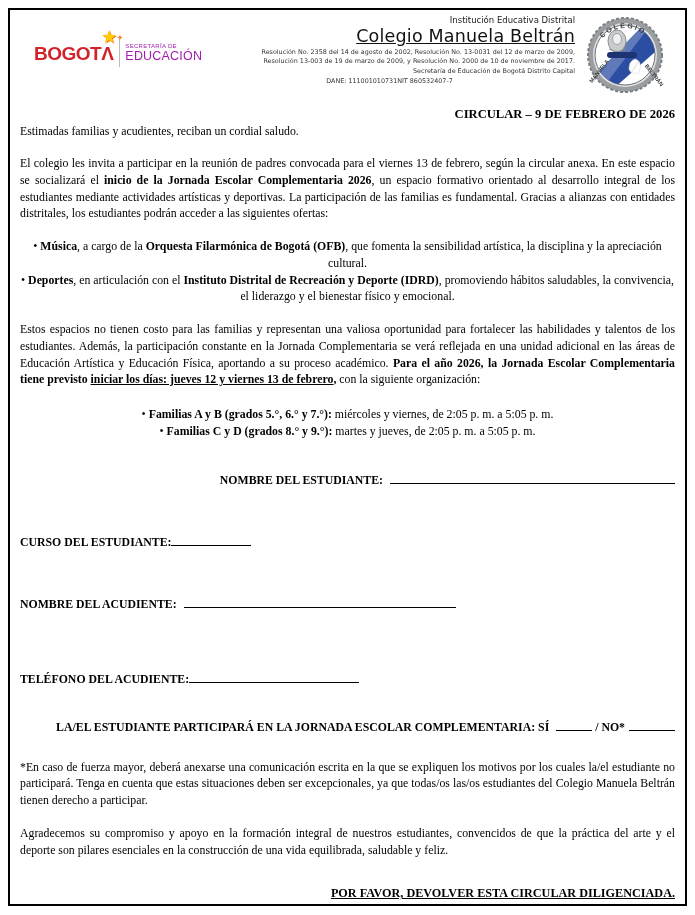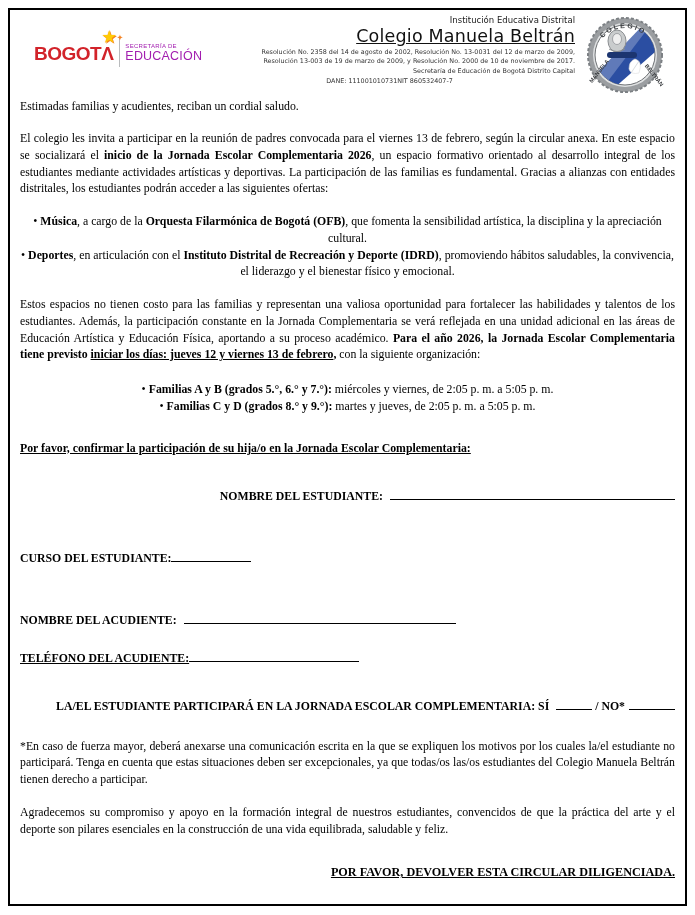--- a/index.html
+++ b/index.html
@@ -31,21 +31,21 @@
   .title-line{text-align:right;font-weight:bold;font-size:12.6px;margin-top:10px;}
   .greeting{font-size:11.8px;margin-top:2px;}
   p.doc{font-size:11.8px;line-height:1.42;margin:16px 0 0 0;text-align:justify;}
   p.doc.center{text-align:center;}
   p.doc.tight{margin-top:0;}
   .confirm-heading{font-weight:bold;text-decoration:underline;font-size:11.8px;margin-top:26px;}
   .field-row{font-weight:bold;font-size:11.8px;}
   .blank{display:inline-block;border-bottom:1px solid #000;height:13px;vertical-align:baseline;margin-left:4px;}
   .w-student{width:285px;} .w-course{width:80px;margin-left:0;} .w-guardian{width:272px;} .w-phone{width:170px;margin-left:0;}
   .w-si{width:36px;} .w-no{width:46px;}
-  .mt-40{margin-top:20px;text-decoration:underline;} .mt-44{margin-top:44px;} .mt-30{margin-top:30px;text-align:right;}
+  .mt-40{margin-top:57px;} .mt-44{margin-top:44px;} .mt-30{margin-top:30px;text-align:right;}
   .return-notice{text-align:right;font-weight:bold;text-decoration:underline;font-size:12.2px;margin-top:28px;}
 </style>
 </head>
 <body>
 
 <div class="page">
   <div class="border-frame"></div>
   <div class="content">
 
     <div class="header">
@@ -101,33 +101,33 @@
           </g>
           <text font-family="Liberation Sans, sans-serif" font-size="7" font-weight="bold" fill="#3a3d40" letter-spacing="2">
             <textPath href="#arcTop" startOffset="22%">COLEGIO</textPath>
           </text>
           <text font-family="Liberation Sans, sans-serif" font-size="5.6" font-weight="bold" fill="#3a3d40" transform="rotate(-52 17 60)" x="8" y="62">MANUELA</text>
           <text font-family="Liberation Sans, sans-serif" font-size="5.6" font-weight="bold" fill="#3a3d40" transform="rotate(52 75 60)" x="62" y="62">BELTRÁN</text>
         </svg>
       </div>
     </div>
 
+    <div class="title-line">CIRCULAR – 9 DE FEBRERO DE 2026</div>
     <div class="greeting">Estimadas familias y acudientes, reciban un cordial saludo.</div>
 
     <p class="doc"><span>El colegio les invita a participar en la reunión de padres convocada para el viernes 13 de febrero, según la circular anexa. En este espacio se socializará el </span><span style="font-weight: bold;">inicio de la Jornada Escolar Complementaria 2026</span><span>, un espacio formativo orientado al desarrollo integral de los estudiantes mediante actividades artísticas y deportivas. La participación de las familias es fundamental. Gracias a alianzas con entidades distritales, los estudiantes podrán acceder a las siguientes ofertas:</span></p>
 
     <p class="doc center"><span>• </span><span style="font-weight: bold;">Música</span><span>, a cargo de la </span><span style="font-weight: bold;">Orquesta Filarmónica de Bogotá (OFB)</span><span>, que fomenta la sensibilidad artística, la disciplina y la apreciación cultural.</span></p>
     <p class="doc center tight"><span>• </span><span style="font-weight: bold;">Deportes</span><span>, en articulación con el </span><span style="font-weight: bold;">Instituto Distrital de Recreación y Deporte (IDRD)</span><span>, promoviendo hábitos saludables, la convivencia, el liderazgo y el bienestar físico y emocional.</span></p>
 
     <p class="doc"><span>Estos espacios no tienen costo para las familias y representan una valiosa oportunidad para fortalecer las habilidades y talentos de los estudiantes. Además, la participación constante en la Jornada Complementaria se verá reflejada en una unidad adicional en las áreas de Educación Artística y Educación Física, aportando a su proceso académico. </span><span style="font-weight: bold;">Para el año 2026, la Jornada Escolar Complementaria tiene previsto </span><span style="font-weight: bold; text-decoration: underline;">iniciar los días: jueves 12 y viernes 13 de febrero</span><span style="font-weight: bold;">,</span><span> con la siguiente organización:</span></p>
 
     <p class="doc center" style="margin-top:18px"><span>• </span><span style="font-weight: bold;">Familias A y B (grados 5.°, 6.° y 7.°):</span><span> miércoles y viernes, de 2:05 p. m. a 5:05 p. m.</span></p>
     <p class="doc center tight"><span>• </span><span style="font-weight: bold;">Familias C y D (grados 8.° y 9.°):</span><span> martes y jueves, de 2:05 p. m. a 5:05 p. m.</span></p>
 
-    <div class="confirm-heading">Por favor, confirmar la participación de su hija/o en la Jornada Escolar Complementaria:</div>
 
     <div class="field-row mt-30">
       <span>NOMBRE DEL ESTUDIANTE:</span>
       <span class="blank w-student"></span>
     </div>
 
     <div class="field-row mt-44">
       <span>CURSO DEL ESTUDIANTE:</span><span class="blank w-course"></span>
     </div>
 

